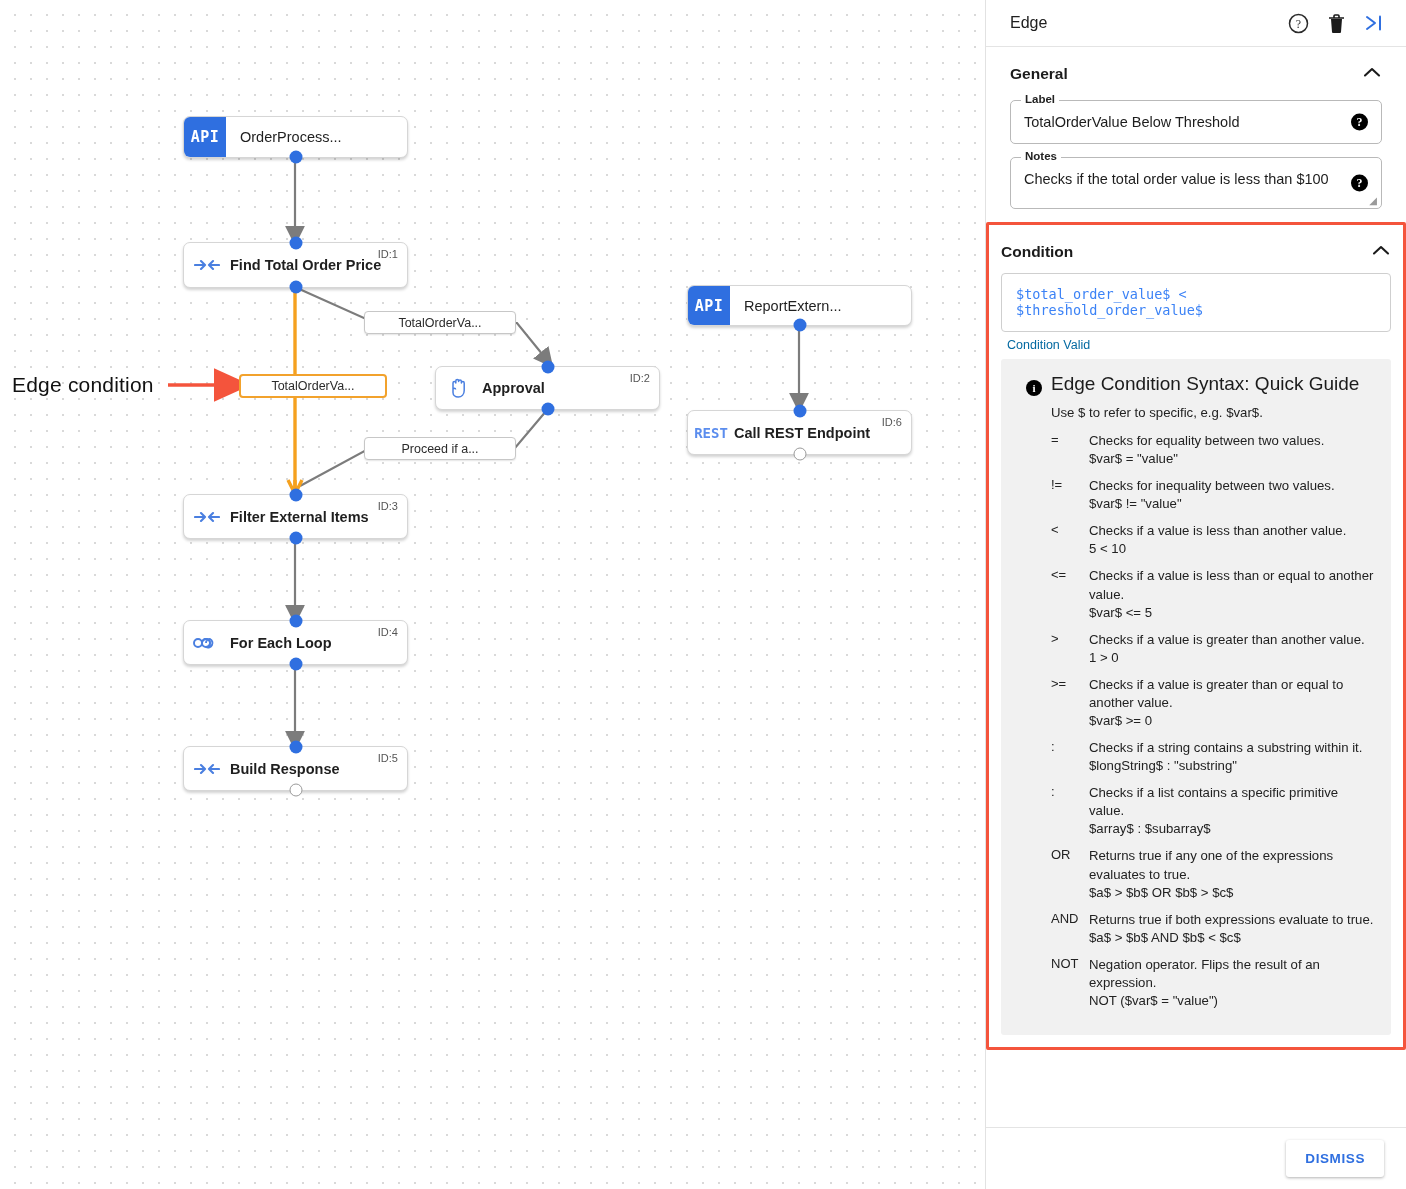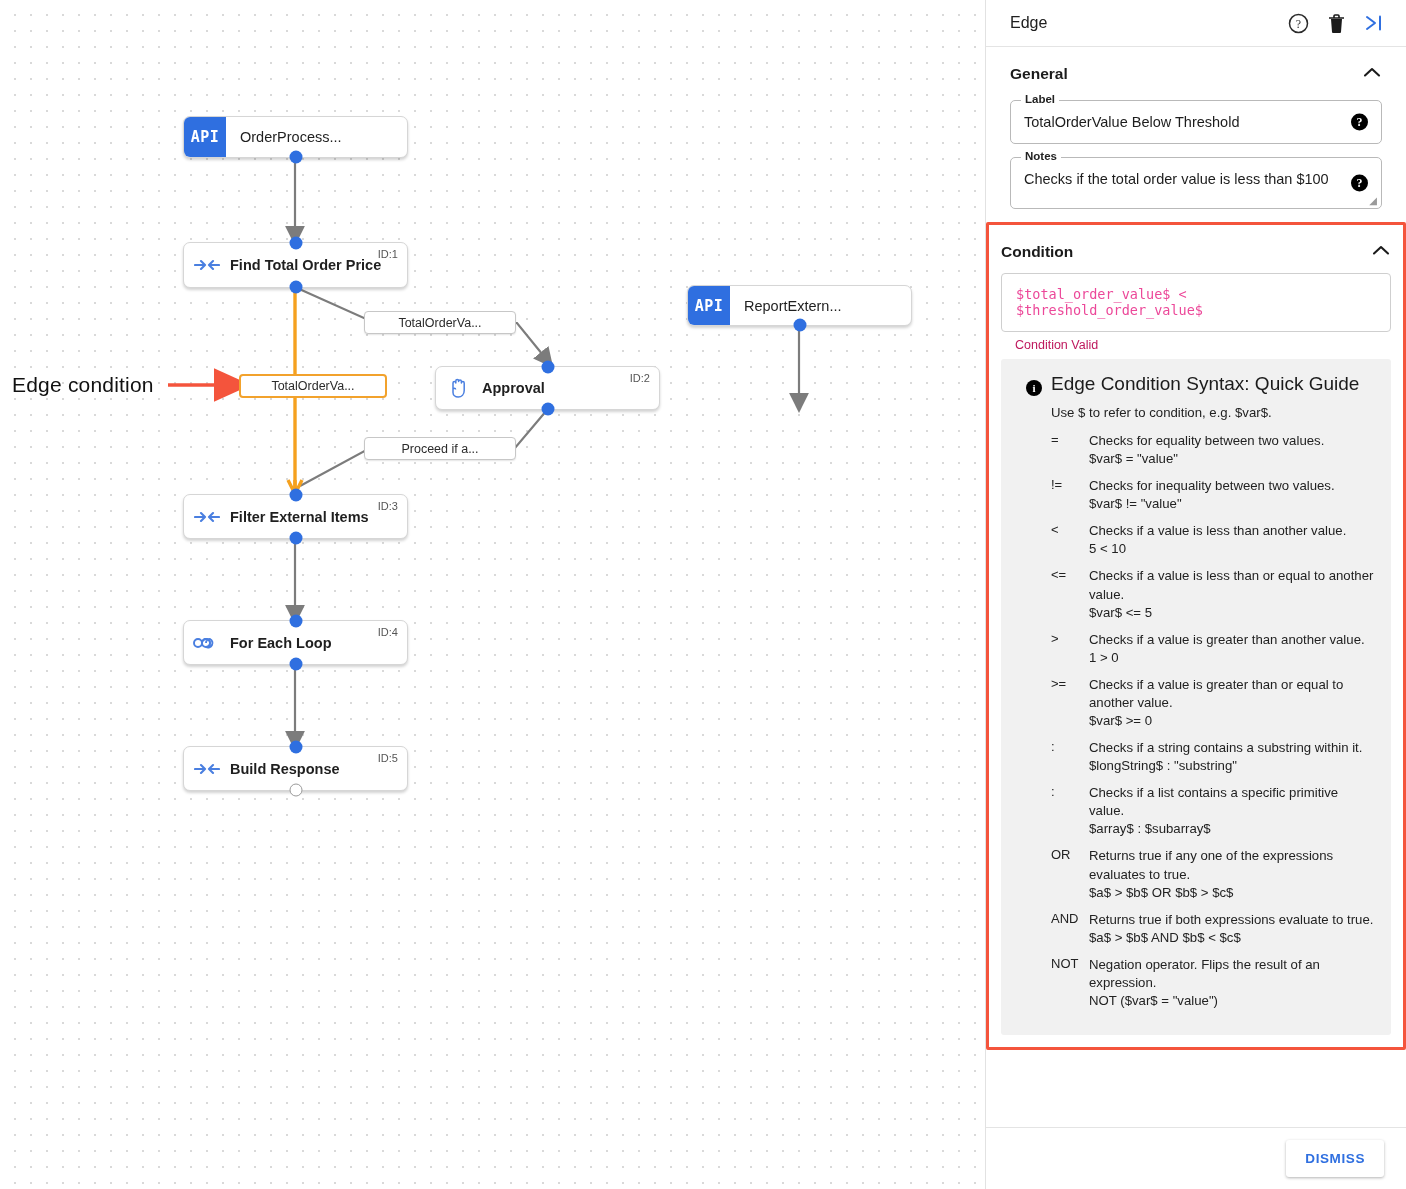--- a/index.html
+++ b/index.html
@@ -158,26 +158,26 @@
     border: 3px solid #f4543c;
     border-radius: 2px;
   }
   .cond-textarea {
     margin: 0 12px;
     border: 1px solid #cfcfcf;
     border-radius: 4px;
     min-height: 59px;
     padding: 12px 14px;
     font-family: "DejaVu Sans Mono", monospace;
-    font-size: 13.5px; color: #ec4899;
+    font-size: 13.5px; color: #3b82f6;
     background: #fff;
   }
   .cond-valid {
-    margin: 6px 12px 7px 26px;
-    font-size: 12.5px; color: #be185d;
+    margin: 6px 12px 7px 18px;
+    font-size: 12.5px; color: #0369a1;
   }
 
   .guide {
     margin: 0 12px 12px 12px;
     background: #f1f1f1;
     border-radius: 3px;
     padding: 14px 16px 16px 16px;
     display: flex;
   }
   .guide-info {
@@ -340,20 +340,29 @@
   </div>
 
   <div class="node api" style="left:687px; top:285px; width:225px; height:41px;">
     <div class="body">
       <div class="api-badge">API</div>
       <div class="title">ReportExtern...</div>
     </div>
     <div class="port bottom"></div>
   </div>
 
+  <div class="node plain" style="left:687px; top:410px; width:225px; height:45px;">
+    <div class="body">
+      <div class="rest-badge">REST</div>
+      <div class="title" style="padding-left:0;">Call REST Endpoint</div>
+    </div>
+    <div class="id-tag">ID:6</div>
+    <div class="port top"></div>
+    <div class="port bottom hollow"></div>
+  </div>
 
   <div class="edge-label" style="left:364px; top:311px; width:152px;">
     <span>TotalOrderVa...</span>
   </div>
   <div class="edge-label selected" style="left:239px; top:374px; width:148px; height:24px;">
     <span>TotalOrderVa...</span>
   </div>
   <div class="edge-label" style="left:364px; top:437px; width:152px;">
     <span>Proceed if a...</span>
   </div>
@@ -423,21 +432,21 @@
         <span>$total_order_value$ &lt; $threshold_order_value$</span>
       </div>
       <div class="cond-valid">Condition Valid</div>
 
       <div class="guide">
         <div class="guide-info">
           <span class="info-dot">i</span>
         </div>
         <div class="guide-body">
           <div class="guide-title">Edge Condition Syntax: Quick Guide</div>
-          <div class="guide-intro">Use $ to refer to condition, e.g. $var$.</div>
+          <div class="guide-intro">Use $ to refer to specific, e.g. $var$.</div>
           <div id="op-list">
               <div class="op-row">
                 <div class="op-sym">=</div>
                 <div class="op-def"><span>Checks for equality between two values.</span><span class="op-ex">$var$ = "value"</span></div>
               </div>
               <div class="op-row">
                 <div class="op-sym">!=</div>
                 <div class="op-def"><span>Checks for inequality between two values.</span><span class="op-ex">$var$ != "value"</span></div>
               </div>
               <div class="op-row">

